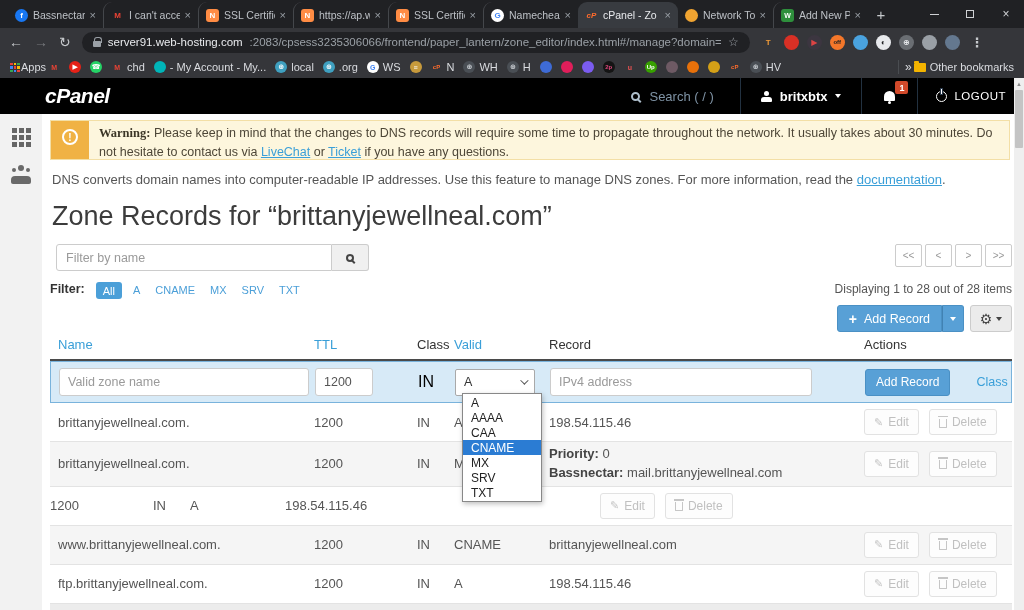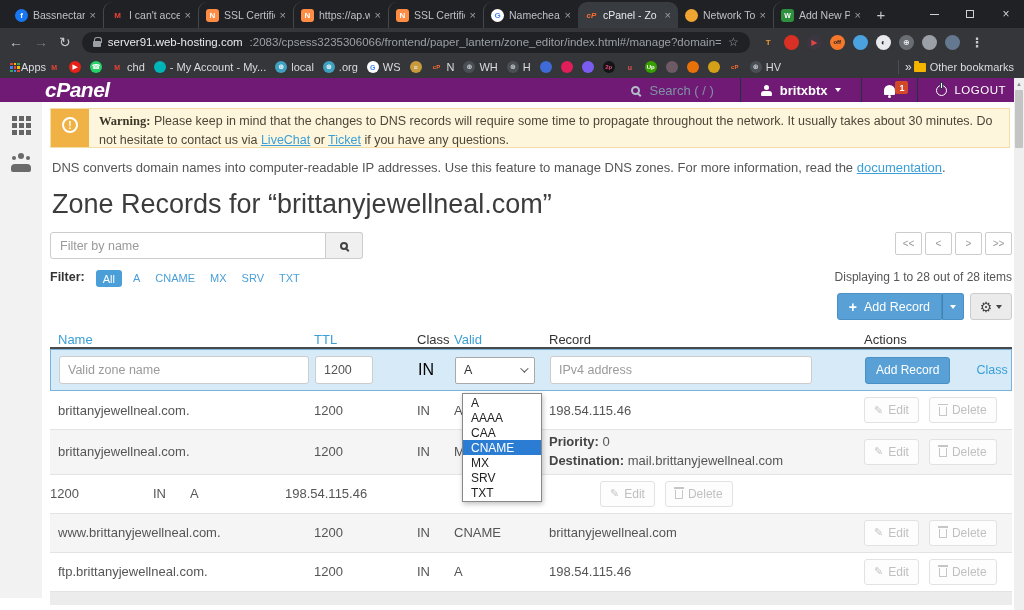--- a/index.html
+++ b/index.html
@@ -46,21 +46,21 @@
 .bmbar{height:22px;background:#35363a;display:flex;align-items:center;padding:0 10px;gap:2px;font-size:11px;color:#dadce0;overflow:hidden;}
 .appsgrid{width:9px;height:9px;position:relative;flex:none;}
 .appsgrid i{position:absolute;width:2.5px;height:2.5px;background:#ea4335;}
 .bm{display:flex;align-items:center;gap:4px;flex:none;}
 .bmicon{width:12px;height:12px;border-radius:50%;display:flex;align-items:center;justify-content:center;font-size:7px;font-weight:bold;flex:none;}
 .morebm{margin-left:auto;color:#dadce0;font-size:12px;padding-left:6px;border-left:1px solid #4a4d51;}
 .folder{width:12px;height:9px;background:#f4b400;border-radius:1px;position:relative;flex:none;}
 .folder::before{content:'';position:absolute;top:-2px;left:0;width:5px;height:2px;background:#f4b400;border-radius:1px 1px 0 0;}
 
 
-.cph{height:24px;background:#701a75;display:flex;align-items:center;color:#fff;}
+.cph{height:36px;background:#000000;display:flex;align-items:center;color:#fff;}
 .cplogo{font-size:21px;font-weight:bold;font-style:italic;margin-left:45px;letter-spacing:-.5px;}
 .cpright{margin-left:auto;display:flex;align-items:center;height:100%;}
 .cpsearch{display:flex;gap:9px;align-items:center;color:#7f93a5;font-size:13px;padding:0 26px;}
 .cpmag{width:9px;height:9px;border:2px solid #aebecb;border-radius:50%;position:relative;}
 .cpmag::after{content:'';position:absolute;width:2px;height:5px;background:#aebecb;right:-2px;bottom:-4px;transform:rotate(-45deg);}
 .cpuser{display:flex;gap:8px;align-items:center;height:100%;padding:8px 20px;border-left:1px solid #223140;border-right:1px solid #223140;font-size:13px;font-weight:bold;}
 .person{width:11px;height:11px;position:relative;}
 .person::before{content:'';position:absolute;top:0;left:3px;width:5px;height:5px;background:#fff;border-radius:50%;}
 .person::after{content:'';position:absolute;bottom:0;left:0;width:11px;height:5px;background:#fff;border-radius:3px 3px 1px 1px;}
 .caret{width:0;height:0;border-left:3.5px solid transparent;border-right:3.5px solid transparent;border-top:4px solid currentColor;display:inline-block;}
@@ -89,41 +89,41 @@
 .banner-tx b{color:#3c3626;font-family:Liberation Serif, serif;}
 a.lnk{color:#3a9fd8;text-decoration:underline;cursor:pointer;}
 a.plain{color:#3a9fd8;text-decoration:none;cursor:pointer;}
 
 .intro{margin:12px 0 0 2px;font-size:13px;color:#555;}
 h1.title{margin:13px 0 0 2px;font-size:27px;font-weight:400;color:#3c3c3c;line-height:32px;}
 
 
 .rowA{margin-top:12px;display:flex;align-items:flex-start;}
 .fgroup{display:flex;}
-.filterin{width:276px;height:27px;border:1px solid #ccc;border-radius:3px 0 0 3px;padding:0 9px;font-size:12.5px;color:#555;outline:none;}
+.filterin{width:276px;height:27px;border:1px solid #ccc;border-radius:3px 0 0 3px;padding:0 9px;font-size:12.5px;color:#555;outline:none;margin-left:6px;}
 .filterin::placeholder{color:#9a9a9a;}
 .fbtn{width:37px;height:27px;background:#f0f0f0;border:1px solid #ccc;border-left:none;border-radius:0 3px 3px 0;display:flex;align-items:center;justify-content:center;}
 .mag{width:8px;height:8px;border:2px solid #444;border-radius:50%;position:relative;}
 .mag::after{content:'';position:absolute;width:2px;height:5px;background:#444;right:-2px;bottom:-4px;transform:rotate(-45deg);}
 .pager{margin-left:auto;display:flex;gap:3px;}
 .pbtn{min-width:27px;height:23px;border:1px solid #ccc;background:#fff;color:#999;font-size:10px;border-radius:2px;display:flex;align-items:center;justify-content:center;padding:0 5px;}
 .rowB{margin-top:9px;display:flex;align-items:center;}
 .flabel{font-weight:bold;color:#333;font-size:12.5px;margin-right:11px;}
 .chip{color:#4b9fd8;font-size:11px;margin-right:15px;cursor:pointer;}
 .chip.active{background:#4b9fd8;color:#fff;border-radius:3px;padding:2.5px 7px;margin-right:11px;}
 .disp{margin-left:auto;color:#555;font-size:12px;}
 .rowC{margin-top:7px;display:flex;justify-content:flex-end;align-items:center;gap:6px;margin-bottom:5px;}
 .addbtn{display:flex;}
 .addmain{background:#58a0d6;border:1px solid #4a90c4;color:#fff;font-size:12.5px;height:27px;padding:0 11px;border-radius:3px 0 0 3px;display:flex;align-items:center;gap:7px;}
 .plus{font-size:14px;font-weight:bold;}
 .addcaret{background:#58a0d6;border:1px solid #4a90c4;border-left-color:#4182b3;color:#fff;width:22px;height:27px;border-radius:0 3px 3px 0;display:flex;align-items:center;justify-content:center;}
 .gearbtn{background:#ebebeb;border:1px solid #ccc;height:27px;width:42px;border-radius:3px;display:flex;align-items:center;justify-content:center;gap:4px;color:#444;font-size:14px;}
 
 
-.thead{display:flex;align-items:flex-end;height:24px;border-bottom:2px solid #4a4a4a;font-size:13px;}
+.thead{display:flex;align-items:flex-start;height:24px;border-bottom:2px solid #4a4a4a;font-size:13px;}
 .c-name{width:264px;padding-left:8px;flex:none;}
 .c-ttl{width:103px;flex:none;}
 .c-class{width:37px;flex:none;}
 .c-type{width:95px;flex:none;}
 .c-rec{width:315px;flex:none;}
 .c-act{flex:1;display:flex;align-items:center;gap:10px;}
 .th-link{color:#3a9fd8;}
 .th-plain{color:#333;}
 .newrow{display:flex;align-items:center;height:42px;background:#d7eaf7;border:1px solid #79b3dc;}
 .inp{height:28px;border:1px solid #ccc;border-radius:3px;padding:0 8px;font-size:12.5px;color:#555;background:#fff;outline:none;}
@@ -465,21 +465,21 @@
                 <span>Delete</span>
               </button>
           </span>
         </div>
 
         <div class="drow alt">
           <span class="c-name">brittanyjewellneal.com.</span>
           <span class="c-ttl">1200</span>
           <span class="c-class">IN</span>
           <span class="c-type">MX</span>
-          <span class="c-rec mxrec"><b>Priority:</b><span> 0</span><br><b>Destination:</b><span> mail.brittanyjewellneal.com</span></span>
+          <span class="c-rec mxrec"><b>Priority:</b><span> 0</span><br><b>Bassnectar:</b><span> mail.brittanyjewellneal.com</span></span>
           <span class="c-act">
             <button class="abtn">
                 <span class="pencil">✎</span>
                 <span>Edit</span>
               </button>
             <button class="abtn">
                 <span class="trash"></span>
                 <span>Delete</span>
               </button>
           </span>

